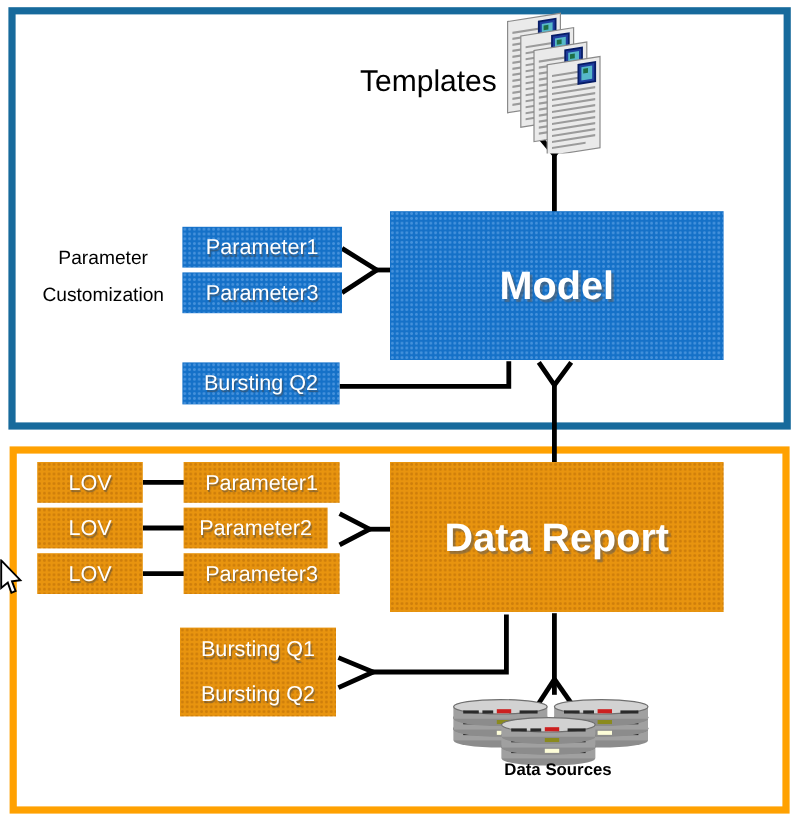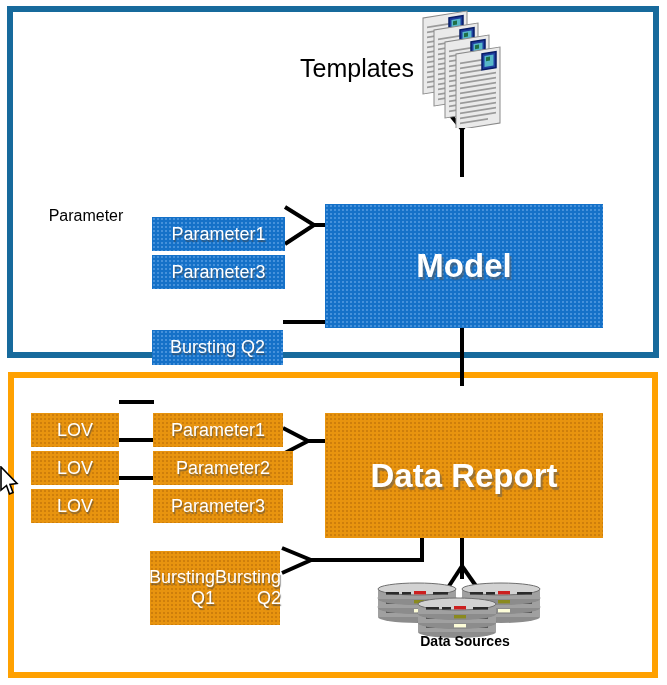--- a/index.html
+++ b/index.html
@@ -8,39 +8,38 @@
     font-family:"Liberation Sans",sans-serif;overflow:hidden;
   }
   .section{position:absolute;box-sizing:border-box;z-index:1;}
   .section.blue{left:7px;top:6px;width:652px;height:352px;border:6px solid #176a9c;}
   .section.orange{left:8px;top:372px;width:650px;height:306px;border:6px solid #ffa101;}
   svg.connectors{position:absolute;left:0;top:0;z-index:3;pointer-events:none;}
   .box{
     position:absolute;display:flex;align-items:center;justify-content:center;
     color:#ffffff;font-size:18px;z-index:4;
     text-shadow:1px 2px 1px rgba(70,70,70,0.6);
-    box-sizing:border-box;text-align:center;margin-top:28px;
+    box-sizing:border-box;text-align:center;
   }
   .blue-box{
     background-color:#1571c8;
     background-image:radial-gradient(rgba(160,205,255,0.35) 1px,transparent 1.3px);
     background-size:4px 4px;
   }
   .orange-box{
     background-color:#e8940f;
     background-image:radial-gradient(rgba(140,70,0,0.28) 1px,transparent 1.3px);
     background-size:4px 4px;
-    text-align:right;
   }
   .title{font-size:33px;font-weight:bold;text-shadow:2px 3px 1px rgba(90,90,90,0.55);}
   .black-label{position:absolute;color:#000;z-index:4;text-align:center;}
   .templates-label{left:292px;top:54px;width:130px;font-size:25px;}
   .custom-label{left:20px;top:200px;width:132px;font-size:16px;line-height:31px;}
   .data-sources-label{left:385px;top:633px;width:160px;font-size:14px;font-weight:bold;}
-  .stacked{flex-direction:row;}
+  .stacked{flex-direction:column;}
   .stacked > div{flex:1;display:flex;align-items:center;justify-content:center;width:100%;}
   .icon-wrap{position:absolute;z-index:4;}
   .cursor-wrap{position:absolute;z-index:6;}
 </style>
 </head>
 <body>
 
 <div class="stage">
 
   <div class="section blue"></div>
@@ -91,34 +90,35 @@
         <use href="#tpl-page" transform="translate(0,0) skewY(-9)"></use>
         <use href="#tpl-page" transform="translate(11,12) skewY(-9)"></use>
         <use href="#tpl-page" transform="translate(22,24) skewY(-9)"></use>
         <use href="#tpl-page" transform="translate(33,36) skewY(-9)"></use>
       </g>
     </svg>
   </div>
 
   <div class="black-label custom-label">
     <div>Parameter</div>
+    <div>Customization</div>
   </div>
 
   <div class="box blue-box" style="left:152px;top:189px;width:133px;height:34px;">Parameter1</div>
   <div class="box blue-box" style="left:152px;top:227px;width:133px;height:34px;">Parameter3</div>
   <div class="box blue-box" style="left:152px;top:302px;width:131px;height:35px;">Bursting Q2</div>
 
   <div class="box blue-box title" style="left:325px;top:176px;width:278px;height:124px;">Model</div>
 
   <div class="box orange-box" style="left:31px;top:385px;width:88px;height:34px;">LOV</div>
   <div class="box orange-box" style="left:31px;top:423px;width:88px;height:34px;">LOV</div>
   <div class="box orange-box" style="left:31px;top:461px;width:88px;height:34px;">LOV</div>
 
   <div class="box orange-box" style="left:153px;top:385px;width:130px;height:34px;">Parameter1</div>
-  <div class="box orange-box" style="left:153px;top:423px;width:140px;height:34px;">Parameter2</div>
+  <div class="box orange-box" style="left:153px;top:423px;width:120px;height:34px;">Parameter2</div>
   <div class="box orange-box" style="left:153px;top:461px;width:130px;height:34px;">Parameter3</div>
 
   <div class="box orange-box stacked" style="left:150px;top:523px;width:130px;height:74px;">
     <div>Bursting Q1</div>
     <div>Bursting Q2</div>
   </div>
 
   <div class="box orange-box title" style="left:325px;top:385px;width:278px;height:125px;">Data Report</div>
 
   <div class="icon-wrap" style="left:374px;top:577px;">

